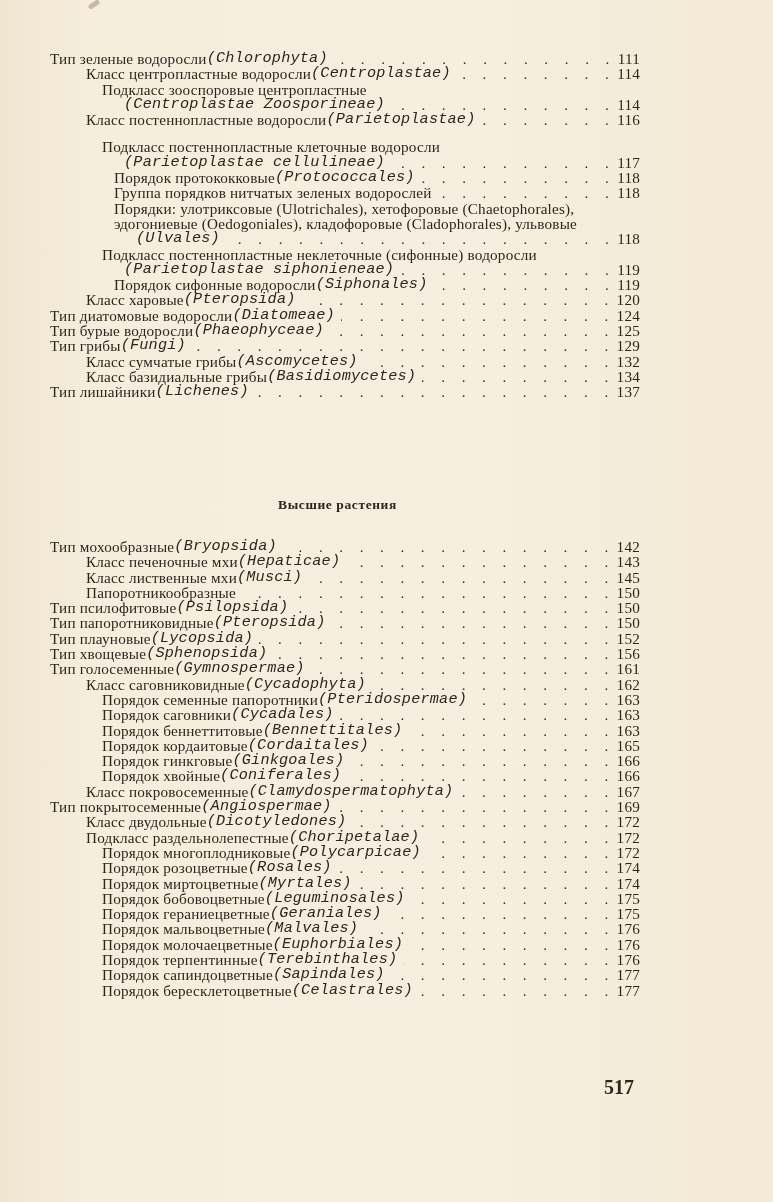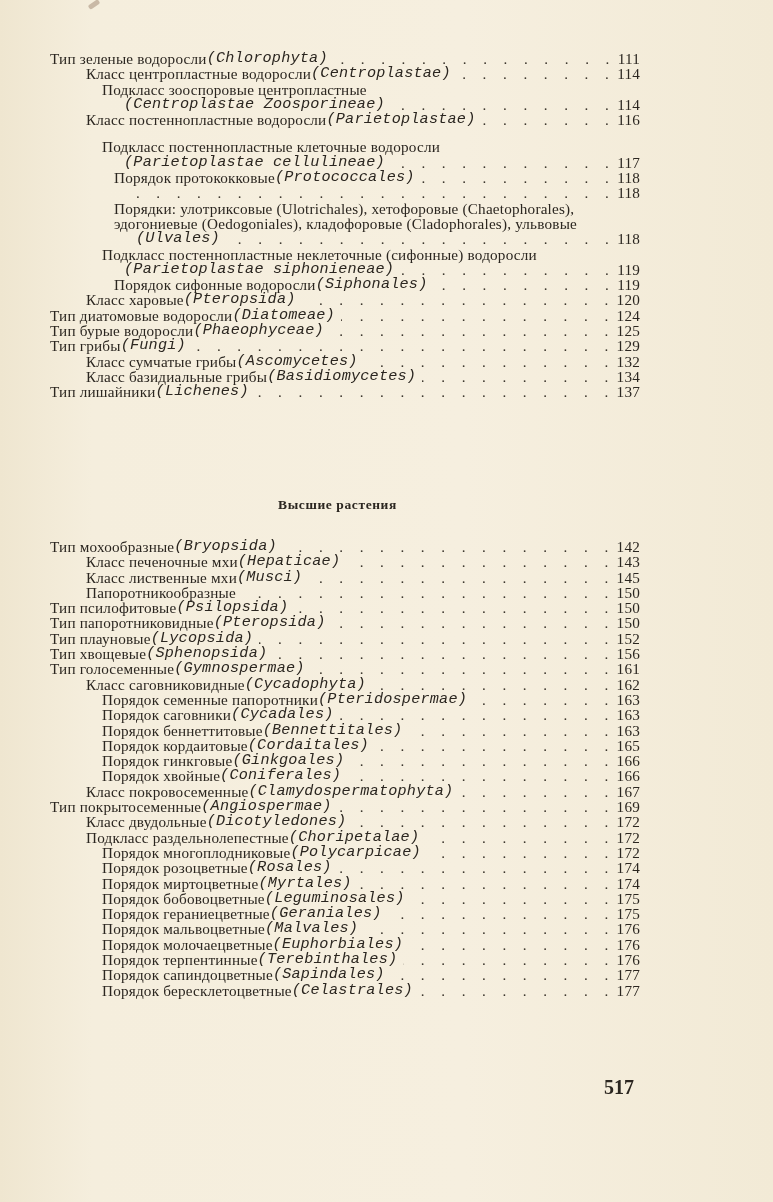--- a/index.html
+++ b/index.html
@@ -73,20 +73,21 @@
           <span class="pg">117</span>
         </div>
       </div>
       <div class="row lvl3">
         <span class="title">Порядок протококковые </span>
         <span class="latin">(Protococcales)</span>
         <span class="dots"></span>
         <span class="pg">118</span>
       </div>
       <div class="row lvl3">
+        <span class="title">Группа порядков нитчатых зеленых водорослей</span>
         <span class="latin"></span>
         <span class="dots"></span>
         <span class="pg">118</span>
       </div>
       <div class="row wrap lvl3">
         <div style="white-space: normal; line-height: 15.3px;"><span class="title">Порядки: улотриксовые (Ulotrichales), хетофоровые (Chaetophorales), эдогониевые (Oedogoniales), кладофоровые (Cladophorales), ульвовые </span></div>
         <div class="row cont">
           <span class="latin">(Ulvales)</span>
           <span class="dots"></span>
           <span class="pg">118</span>

